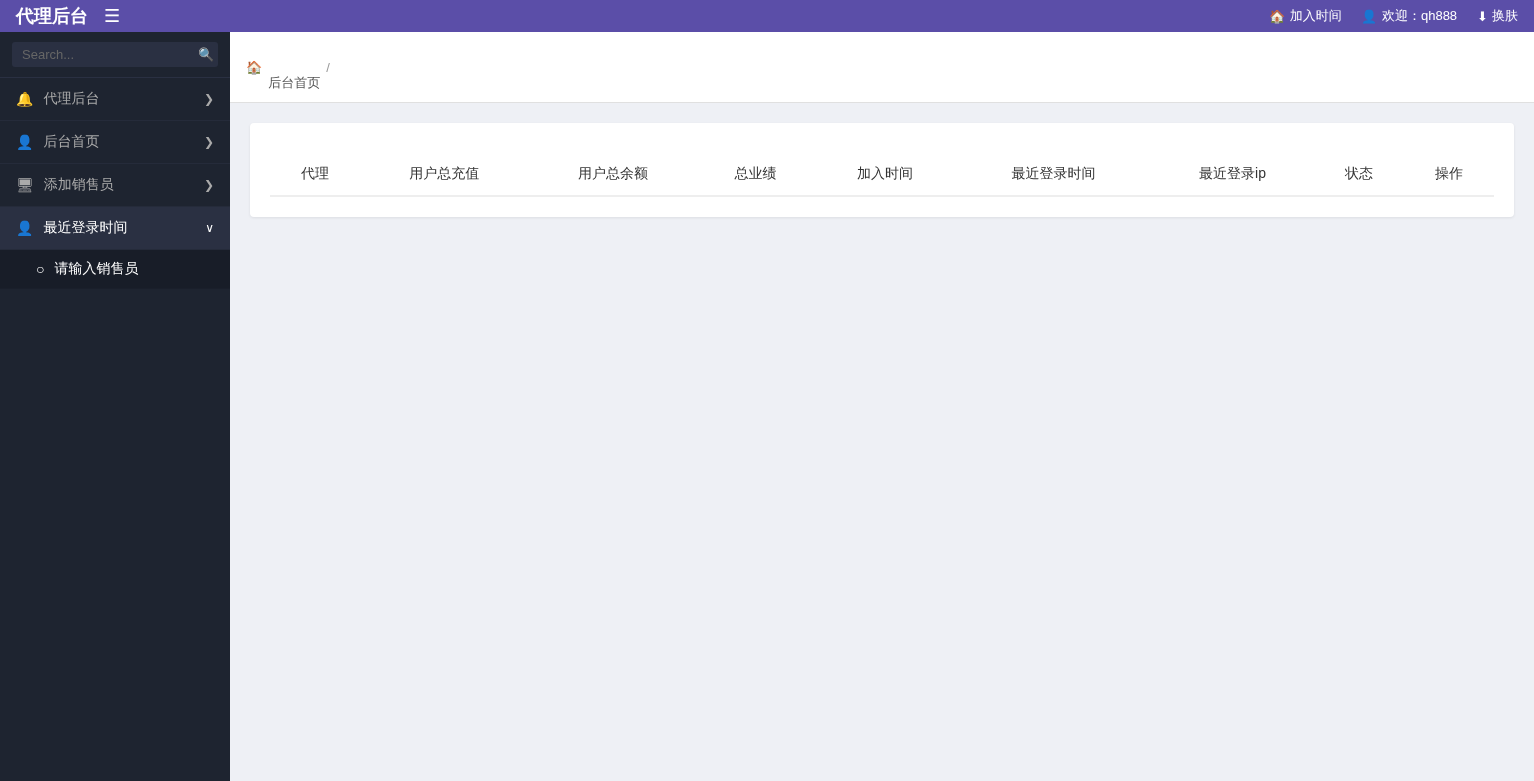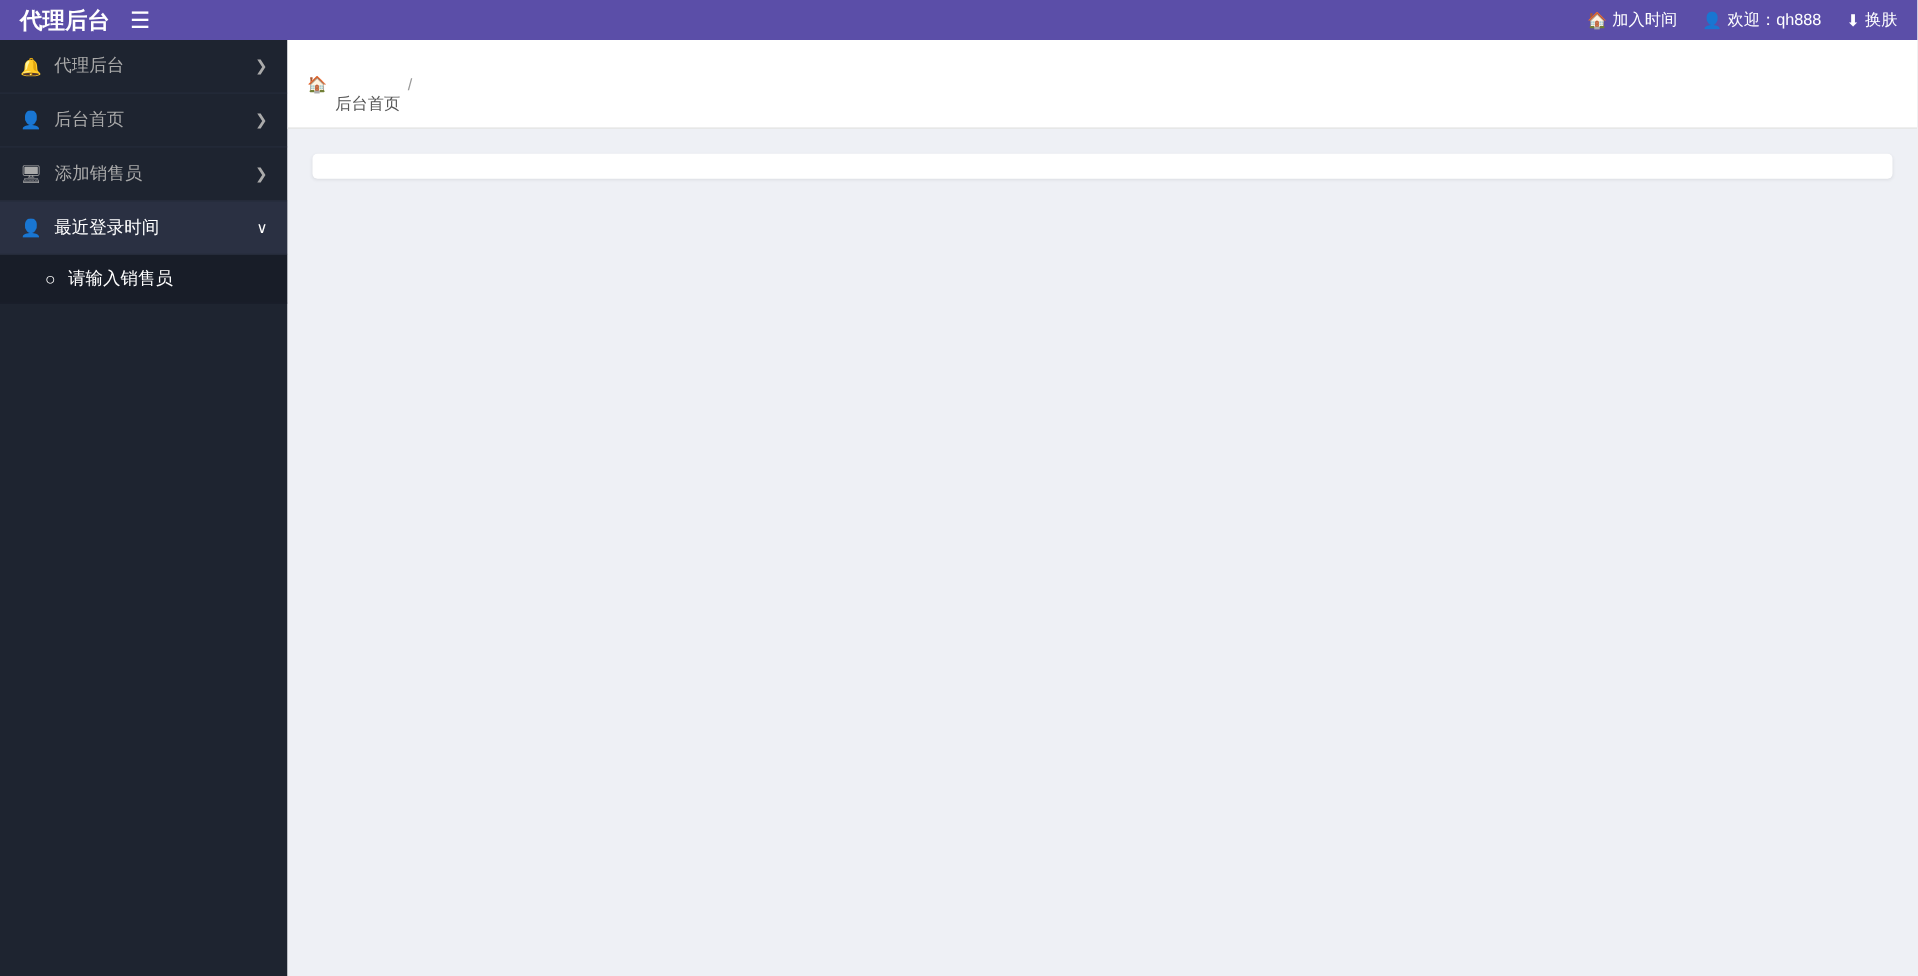--- a/index.html
+++ b/index.html
@@ -220,20 +220,26 @@
     <span>
       <span>⬇</span>
       <span>换肤</span>
     </span>
   </div>
 </div>
 
 <div class="main-layout">
 
   <div class="sidebar">
+    <div class="sidebar-search">
+      <div class="sidebar-search-inner">
+        <input type="text" placeholder="Search..." style="">
+        <span class="sidebar-search-icon">🔍</span>
+      </div>
+    </div>
 
     <div class="sidebar-nav-item">
       <div class="sidebar-nav-item-left">
         <span>🔔</span>
         <span>代理后台</span>
       </div>
       <span class="sidebar-nav-item-arrow">❯</span>
     </div>
 
     <div class="sidebar-nav-item">
@@ -271,16 +277,35 @@
     <div class="breadcrumb">
       <span>🏠</span>
       <span class="breadcrumb-link">后台首页</span>
       <span class="breadcrumb-sep">/</span>
     </div>
 
     <div class="page-content">
       <div class="filter-card">
 
 
+        <div class="table-wrapper">
+          <table>
+            <thead>
+              <tr>
+                <th>代理</th>
+                <th>用户总充值</th>
+                <th>用户总余额</th>
+                <th>总业绩</th>
+                <th>加入时间</th>
+                <th>最近登录时间</th>
+                <th>最近登录ip</th>
+                <th>状态</th>
+                <th>操作</th>
+              </tr>
+            </thead>
+            <tbody id="table-body">
+            </tbody>
+          </table>
+        </div>
       </div>
     </div>
   </div>
 </div>
 
 </body></html>

